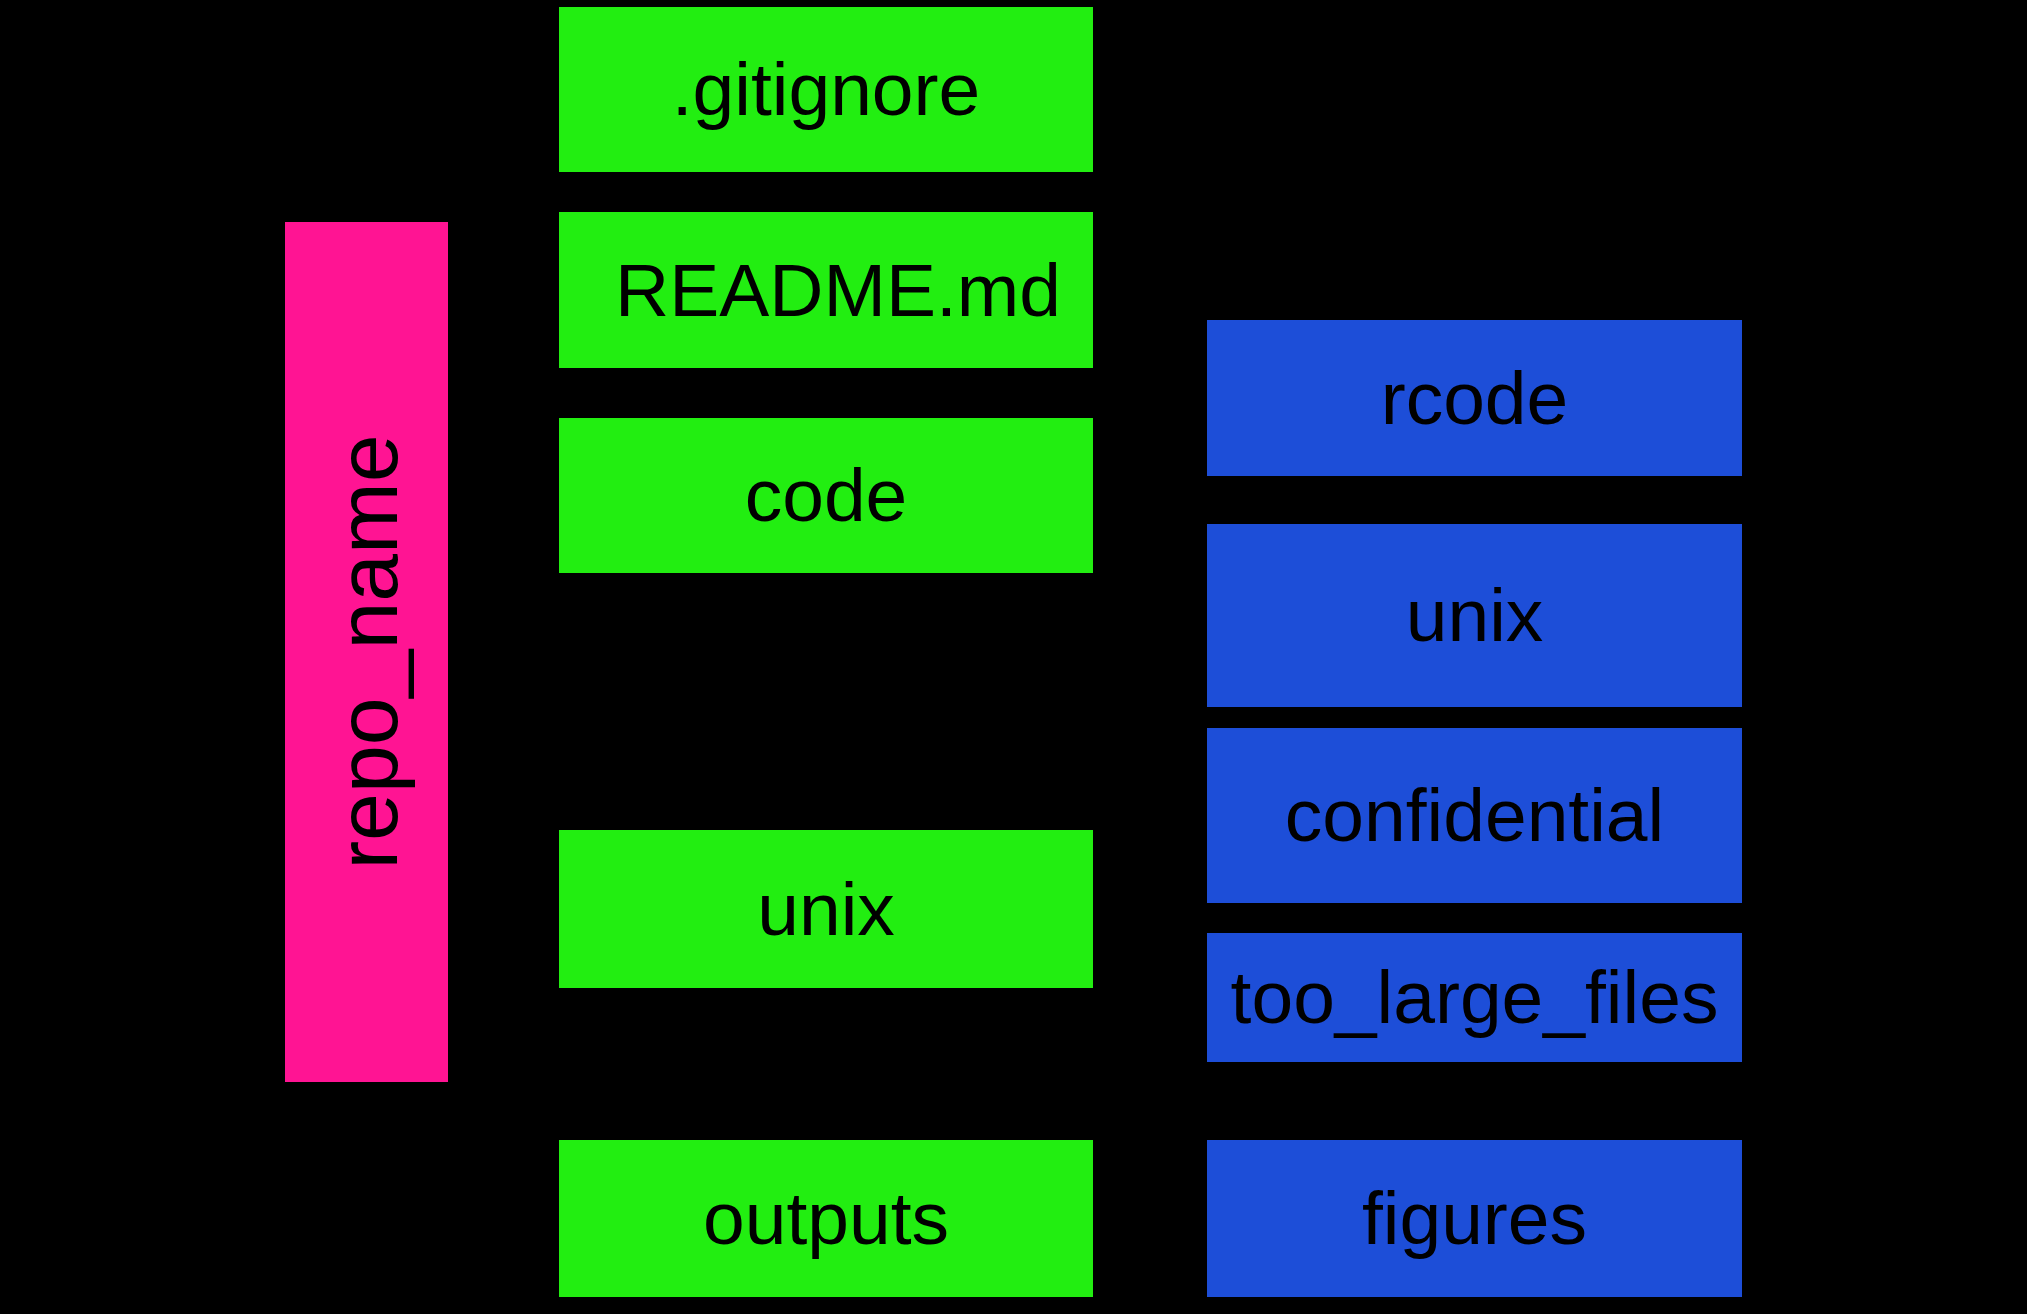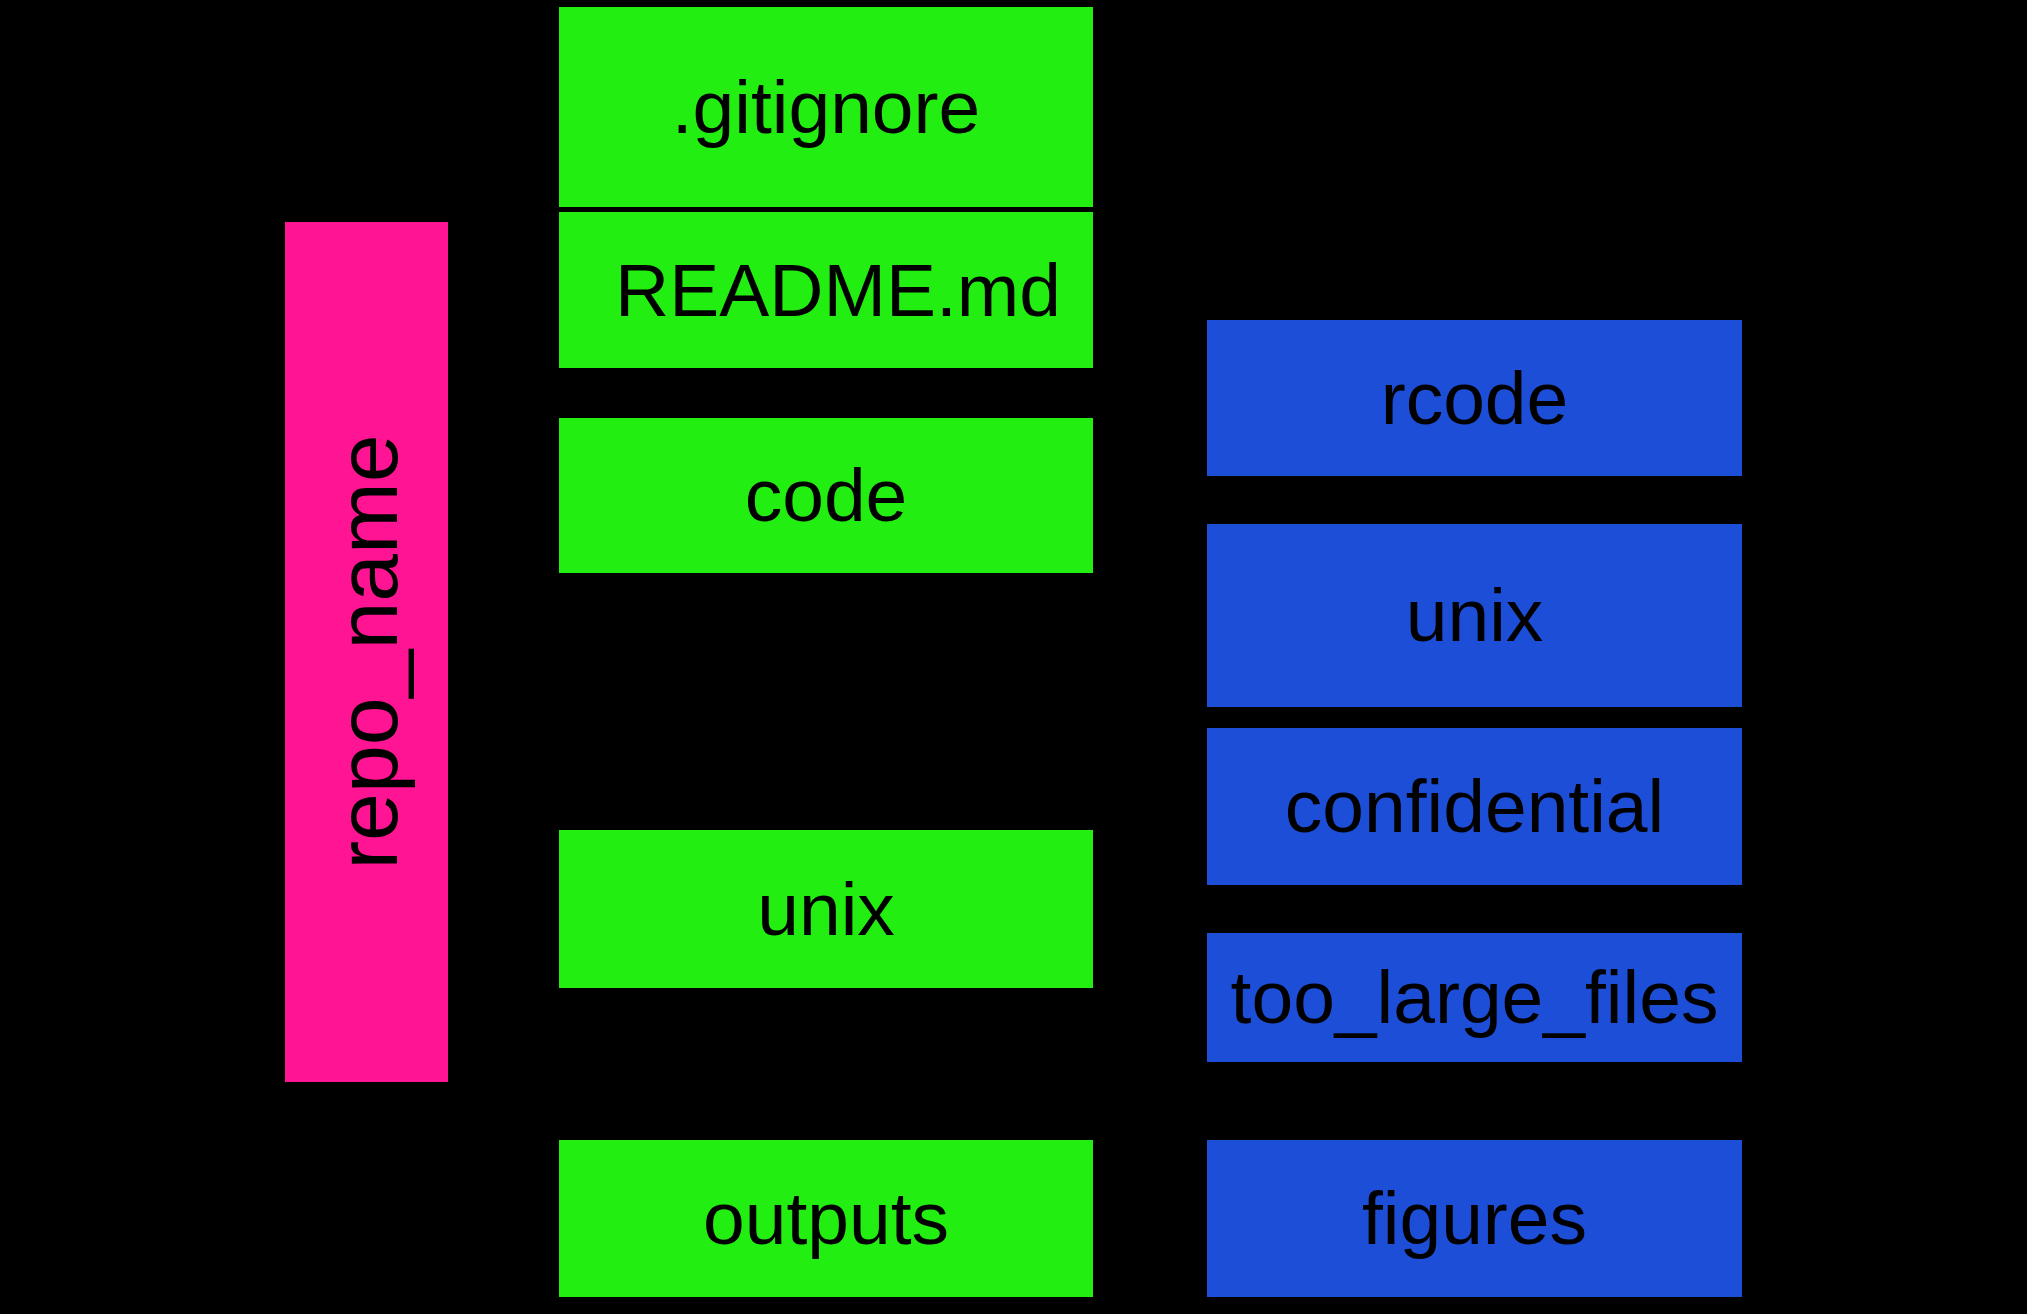--- a/index.html
+++ b/index.html
@@ -52,29 +52,29 @@
     background: #22EE11;
     font-size: 75px;
   }
   
   .node.lvl2 {
     left: 1207px;
     width: 535px;
     background: #1d4ed8;
     font-size: 75px;
   }
-  .l1-0 { top: 7px;    height: 200px; }
+  .l1-0 { top: 7px;    height: 165px; }
   .l1-1 { top: 212px;  height: 156px; padding-left: 24px; }
   .l1-2 { top: 418px;  height: 155px; }
   .l1-3 { top: 830px;  height: 158px; }
   .l1-4 { top: 1140px; height: 157px; }
 
   .l2-0 { top: 320px;  height: 156px; }
   .l2-1 { top: 524px;  height: 183px; }
-  .l2-2 { top: 728px;  height: 157px; }
+  .l2-2 { top: 728px;  height: 175px; }
   .l2-3 { top: 933px;  height: 129px; }
   .l2-4 { top: 1140px; height: 157px; }
 </style>
 </head>
 <body>
 
 <div id="canvas">
 
   <div class="node root">
     <span class="vtext">repo_name</span>

